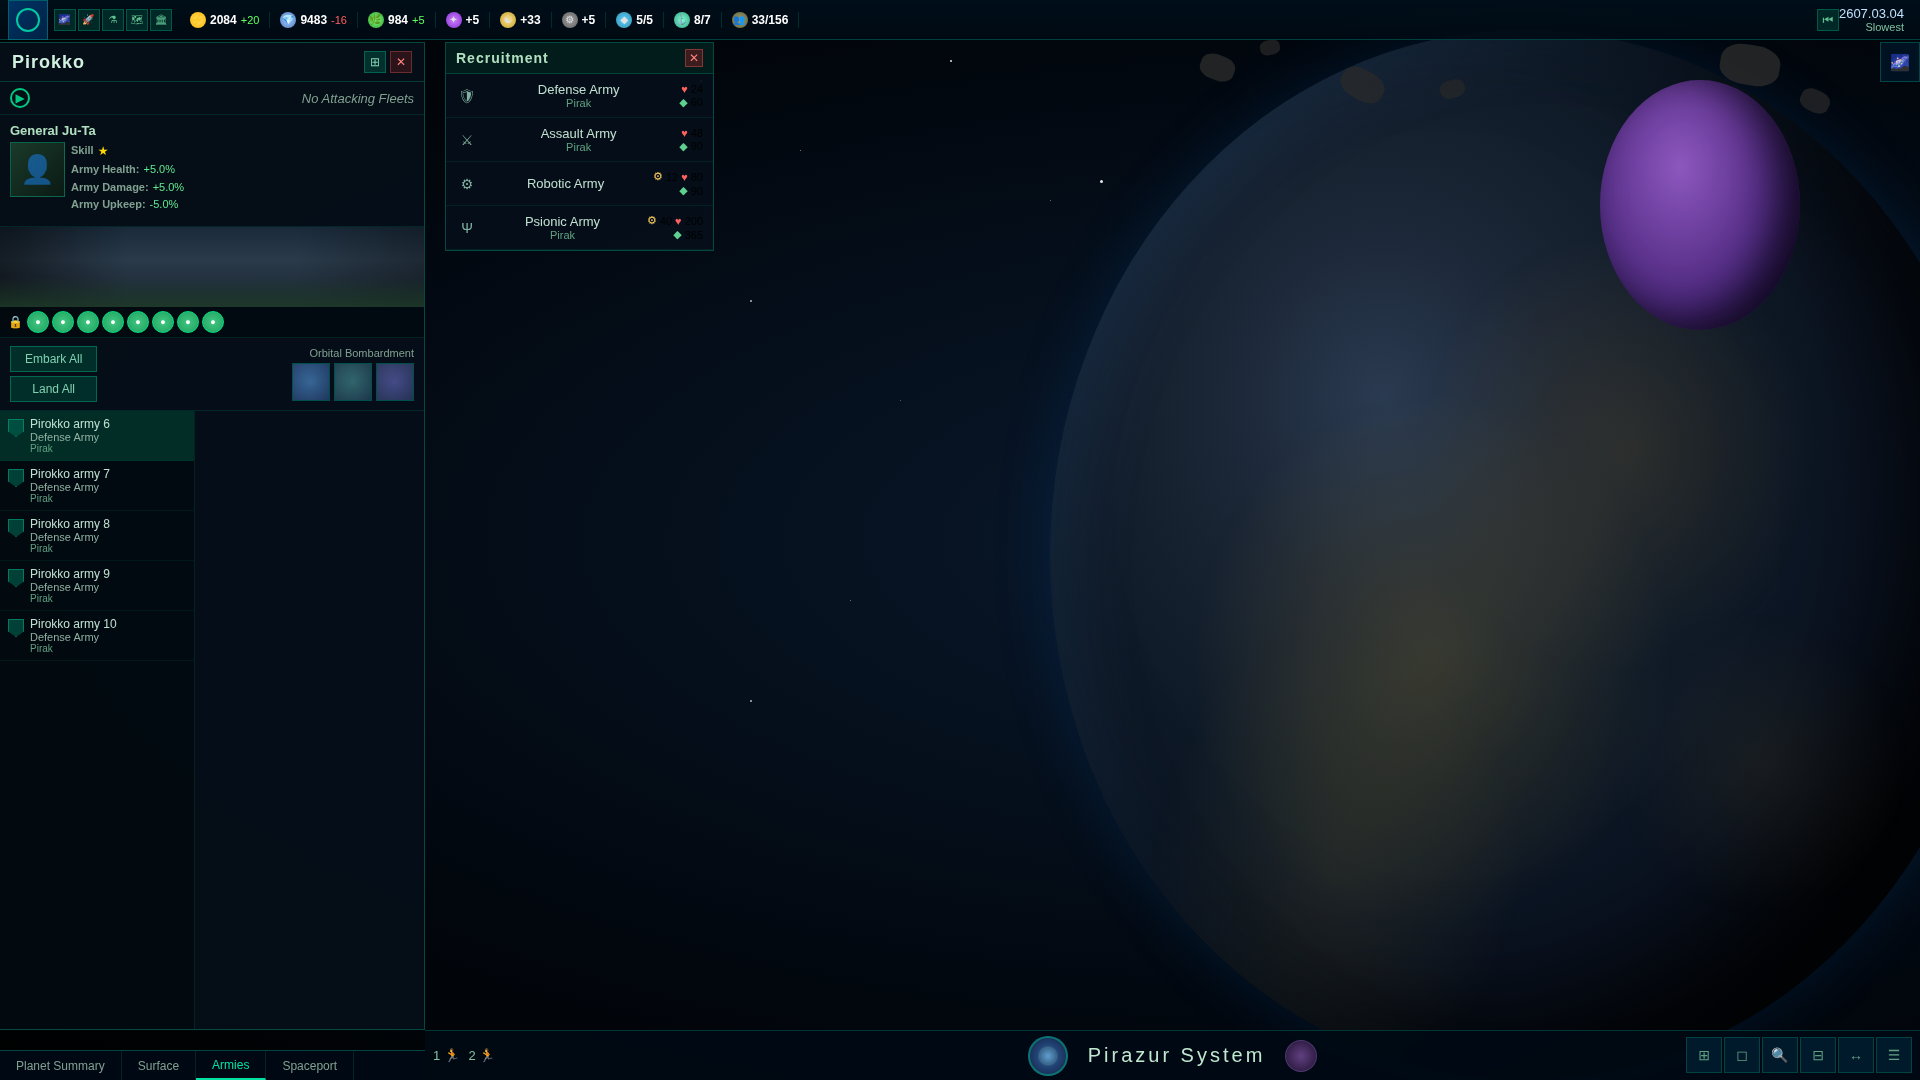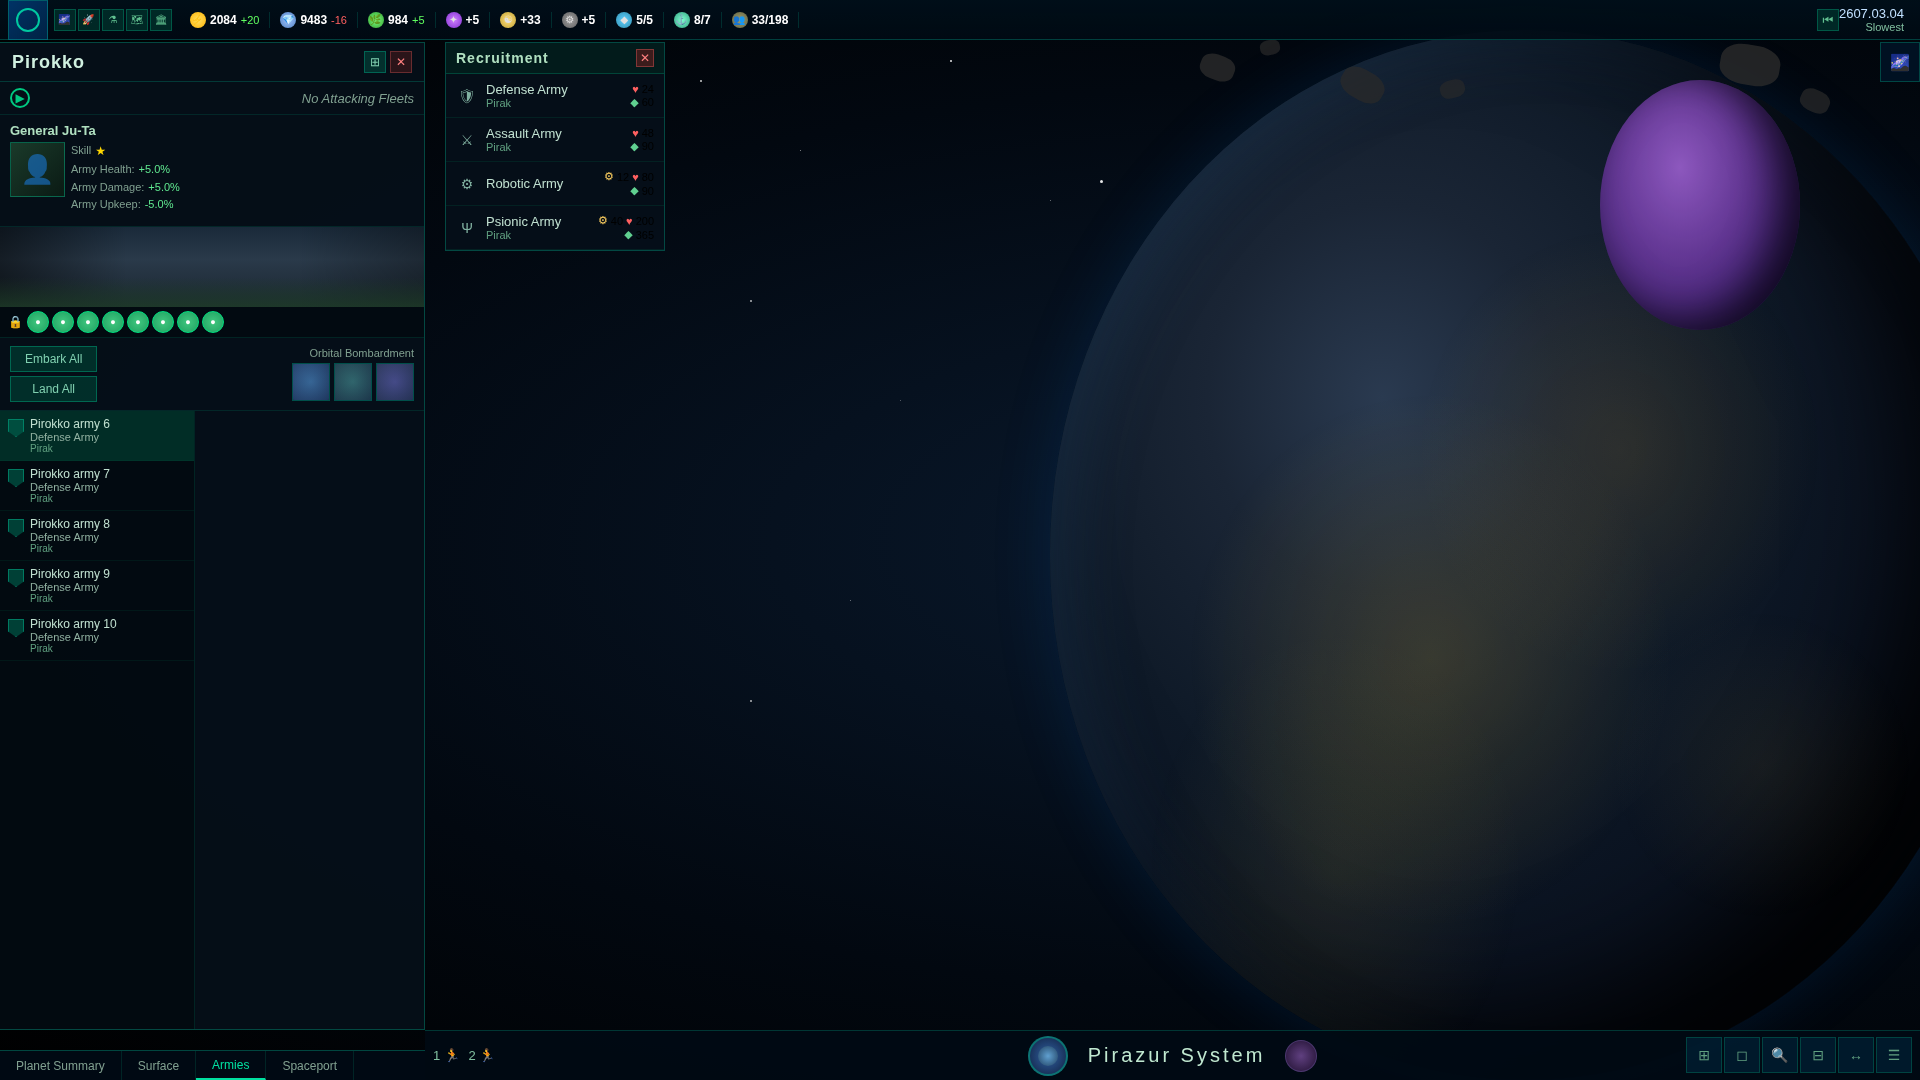--- a/index.html
+++ b/index.html
@@ -287,21 +287,21 @@
       font-size: 28px;
       opacity: 0.6;
     }
 
     #general-stats {
       font-size: 11px;
       line-height: 1.6;
     }
 
     .stat-row { display: flex; gap: 4px; }
-    .stat-label { color: #80a090; }
+    .stat-label { color: #80a090; font-weight: bold; }
     .stat-val { color: #60e890; }
     .skill-stars { color: #ffd700; font-size: 12px; }
 
     #general-right {
       flex: 1;
       display: flex;
       align-items: center;
       justify-content: center;
     }
 
@@ -504,24 +504,25 @@
       cursor: pointer;
       border-right: 1px solid rgba(0,100,80,0.3);
     }
     .bottom-tab.active { color: #00e0a0; border-bottom: 2px solid #00e0a0; }
 
     
     #recruitment-panel {
       position: absolute;
       left: 445px;
       top: 42px;
-      width: 220px;
+      width: 269px;
       background: rgba(5,15,25,0.95);
       border: 1px solid rgba(0,160,130,0.4);
       z-index: 60;
+      text-align: center;
     }
 
     #recruitment-header {
       padding: 6px 10px;
       border-bottom: 1px solid rgba(0,130,100,0.4);
       display: flex;
       align-items: center;
       justify-content: space-between;
       background: rgba(0,40,30,0.5);
     }
@@ -794,21 +795,21 @@
     <span class="res-val">5/5</span>
   </div>
 
   <div class="hud-resource">
     <div class="hud-icon icon-pop">⚓</div>
     <span class="res-val">8/7</span>
   </div>
 
   <div class="hud-resource">
     <div class="hud-icon" style="background:radial-gradient(#a0a070,#606040);">👥</div>
-    <span class="res-val">33/198</span>
+    <span class="res-val">33/156</span>
   </div>
 
   <div class="hud-spacer"></div>
 
   <div id="media-controls">
     <div class="media-btn">⏮</div>
   </div>
 
   <div id="hud-date">
     <div>2607.03.04</div>

